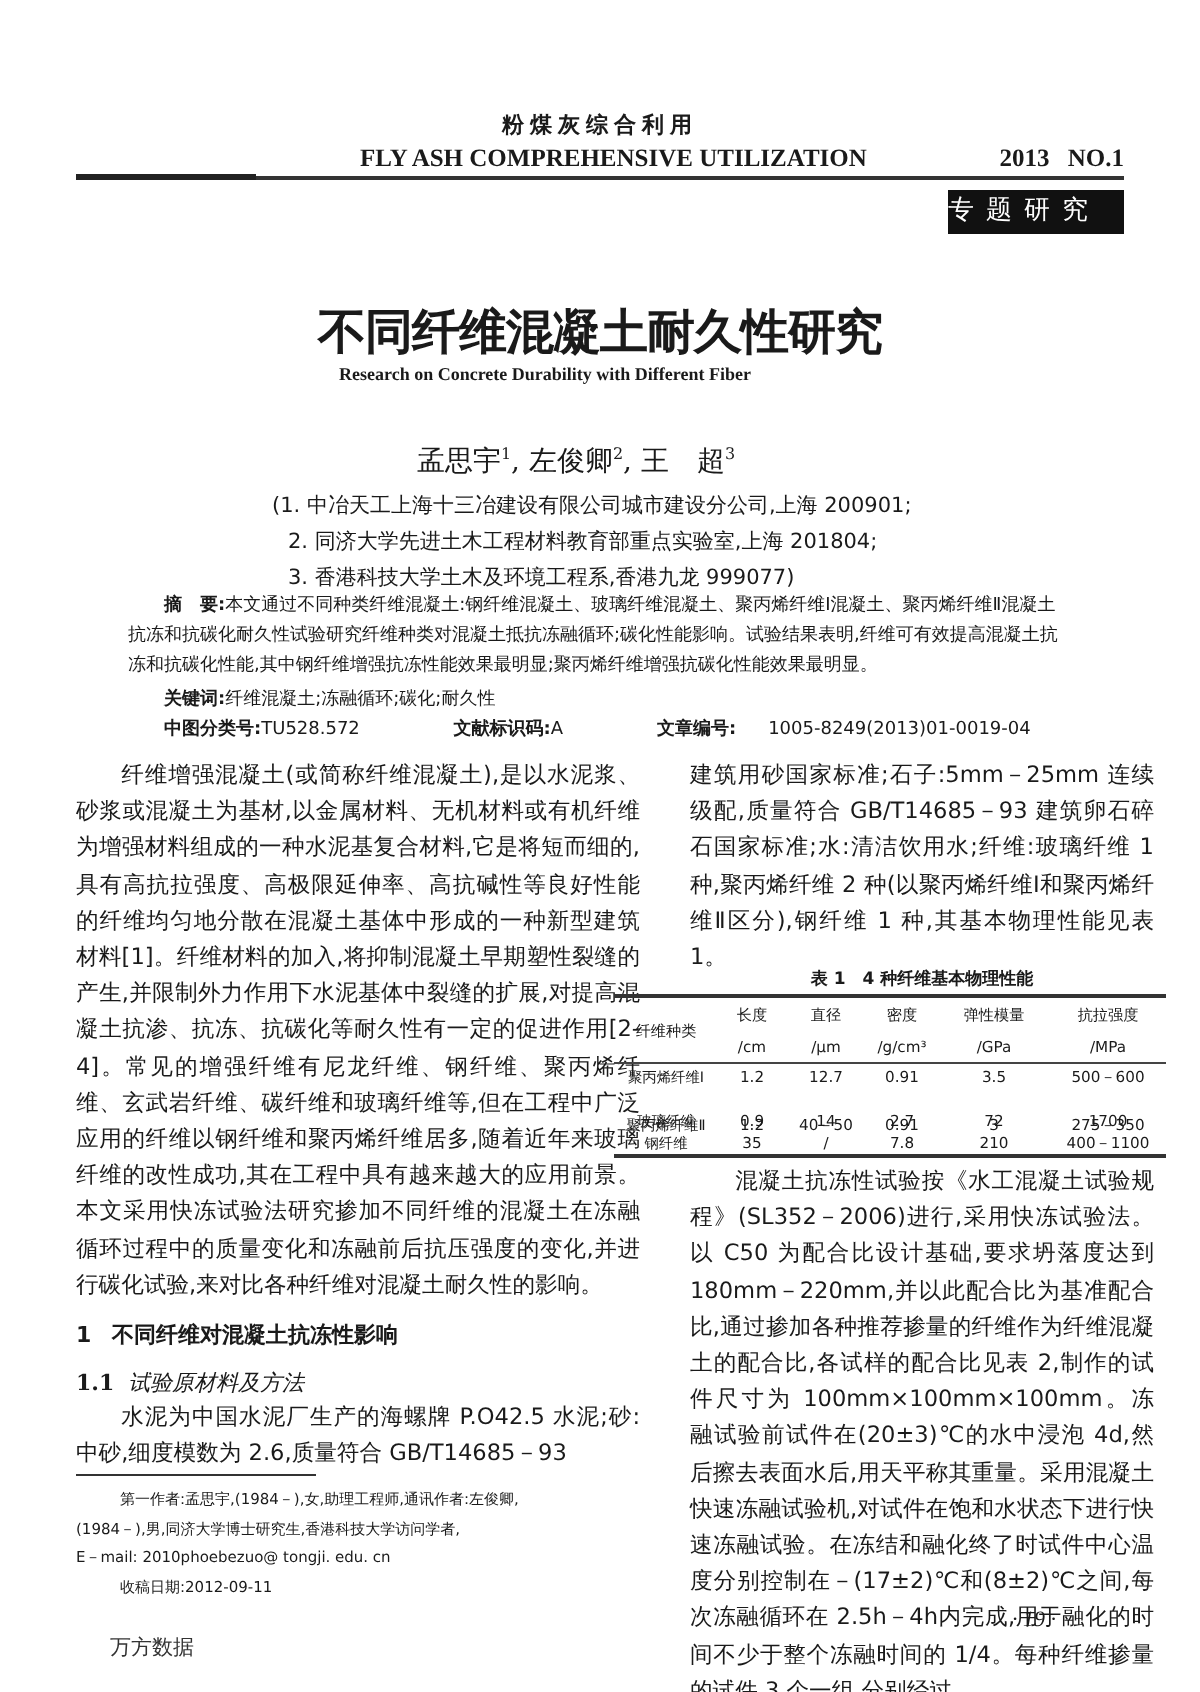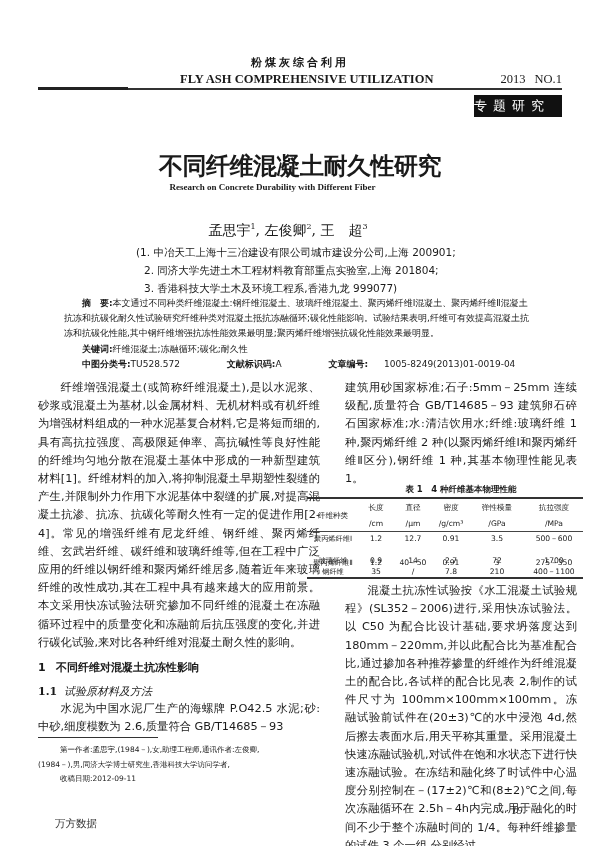--- a/index.html
+++ b/index.html
@@ -1,21 +1,21 @@
 <!DOCTYPE html>
 <html><head>
 <meta charset="utf-8">
 <style>
   * { margin: 0; padding: 0; box-sizing: border-box; }
   html, body { width: 600px; height: 846px; background: #fff; overflow: hidden; }
   body { position: relative; font-family: "DejaVu Serif", "Liberation Serif", serif; color: #1a1a1a; }
 
   .journal-cn { position: absolute; left: 0; width: 600px; top: 55px; text-align: center; font-family: "DejaVu Sans", sans-serif; font-size: 11px; font-weight: bold; letter-spacing: 3px; }
   .journal-en { position: absolute; left: 180px; top: 72px; font-family: "Liberation Serif", serif; font-weight: bold; font-size: 12.5px; letter-spacing: 0; }
-  .issue { position: absolute; right: 38px; top: 72px; font-family: "Liberation Serif", serif; font-weight: normal; font-size: 12.5px; word-spacing: 6px; }
+  .issue { position: absolute; right: 38px; top: 72px; font-family: "Liberation Serif", serif; font-weight: bold; font-size: 12.5px; word-spacing: 6px; }
   .head-rule { position: absolute; left: 38px; right: 38px; top: 88px; height: 2px; background: #333; }
   .head-rule-thick { position: absolute; left: 38px; width: 90px; top: 87px; height: 3px; background: #222; }
   .section-badge { position: absolute; right: 38px; top: 95px; width: 88px; height: 22px; background: #111; color: #fff; font-family: "DejaVu Sans", sans-serif; font-size: 13px; letter-spacing: 6px; text-align: left; line-height: 22px; }
 
   .title-cn { position: absolute; left: 0; width: 600px; top: 150px; text-align: center; font-family: "DejaVu Sans", sans-serif; font-weight: bold; font-size: 24px; letter-spacing: -0.5px; }
   .title-en { position: absolute; left: 0; width: 545px; top: 182px; text-align: center; font-family: "Liberation Serif", serif; font-weight: bold; font-size: 9px; }
 
   .authors { position: absolute; left: 0; width: 576px; top: 222px; text-align: center; font-family: "DejaVu Serif", serif; font-size: 14px; }
   .authors sup { font-size: 8px; }
   .affil { position: absolute; left: 138px; font-size: 10.5px; font-family: "DejaVu Sans", sans-serif; }
@@ -102,20 +102,21 @@
 </div>
 <div class="sec-h2">
   <span class="num">1.1</span><span>试验原材料及方法</span>
 </div>
 <div class="col col-left indent" style="top:700px;left:38px;width:282px;">水泥为中国水泥厂生产的海螺牌 P.O42.5 水泥;砂:中砂,细度模数为 2.6,质量符合 GB/T14685－93</div>
 
 <div class="footrule"></div>
 <div class="footnote">
   <div class="ind">第一作者:孟思宇,(1984－),女,助理工程师,通讯作者:左俊卿,</div>
   <div>(1984－),男,同济大学博士研究生,香港科技大学访问学者,</div>
+  <div>E－mail: 2010phoebezuo@ tongji. edu. cn</div>
   <div class="ind">收稿日期:2012-09-11</div>
 </div>
 
 <div class="col col-right" style="top:379px;left:345px;width:232px;">建筑用砂国家标准;石子:5mm－25mm 连续级配,质量符合 GB/T14685－93 建筑卵石碎石国家标准;水:清洁饮用水;纤维:玻璃纤维 1 种,聚丙烯纤维 2 种(以聚丙烯纤维Ⅰ和聚丙烯纤维Ⅱ区分),钢纤维 1 种,其基本物理性能见表 1。</div>
 
 <div class="table-caption">表 1　4 种纤维基本物理性能</div>
 <div class="tbl-top"></div>
 <div class="tbl-hdr">
   <div class="c c0">纤维种类</div>
   <div class="c c1">

